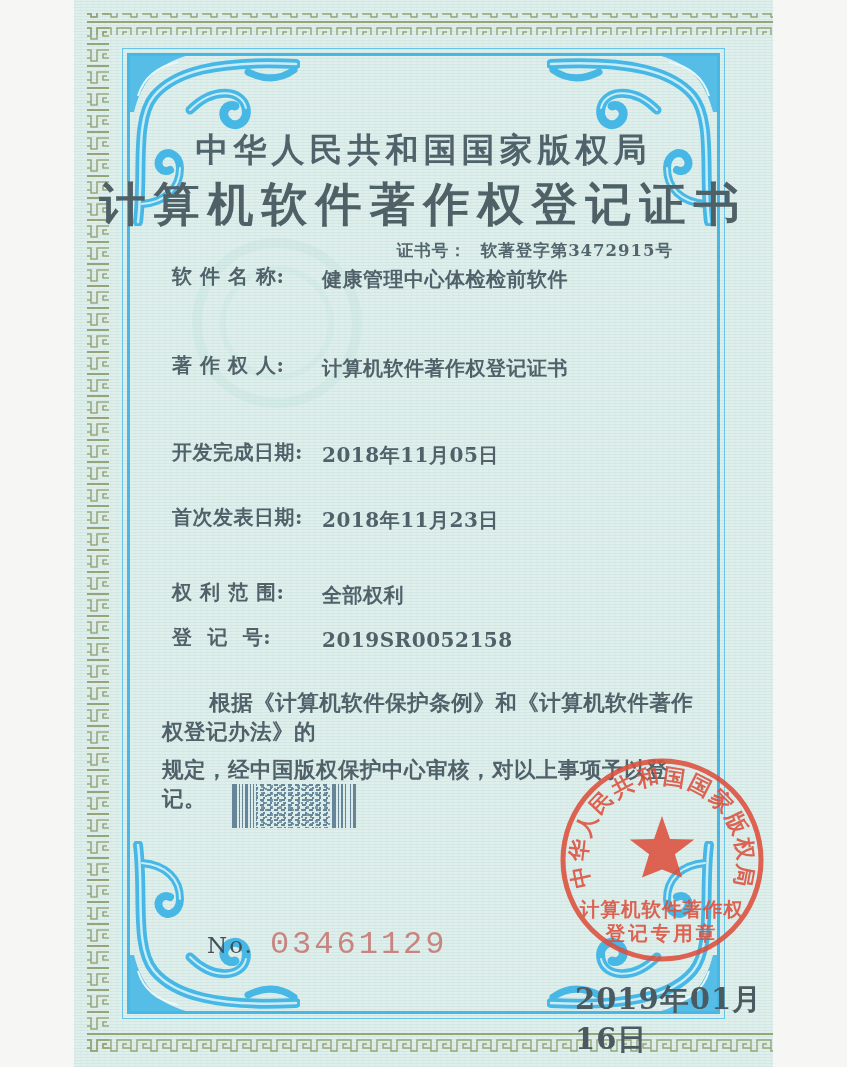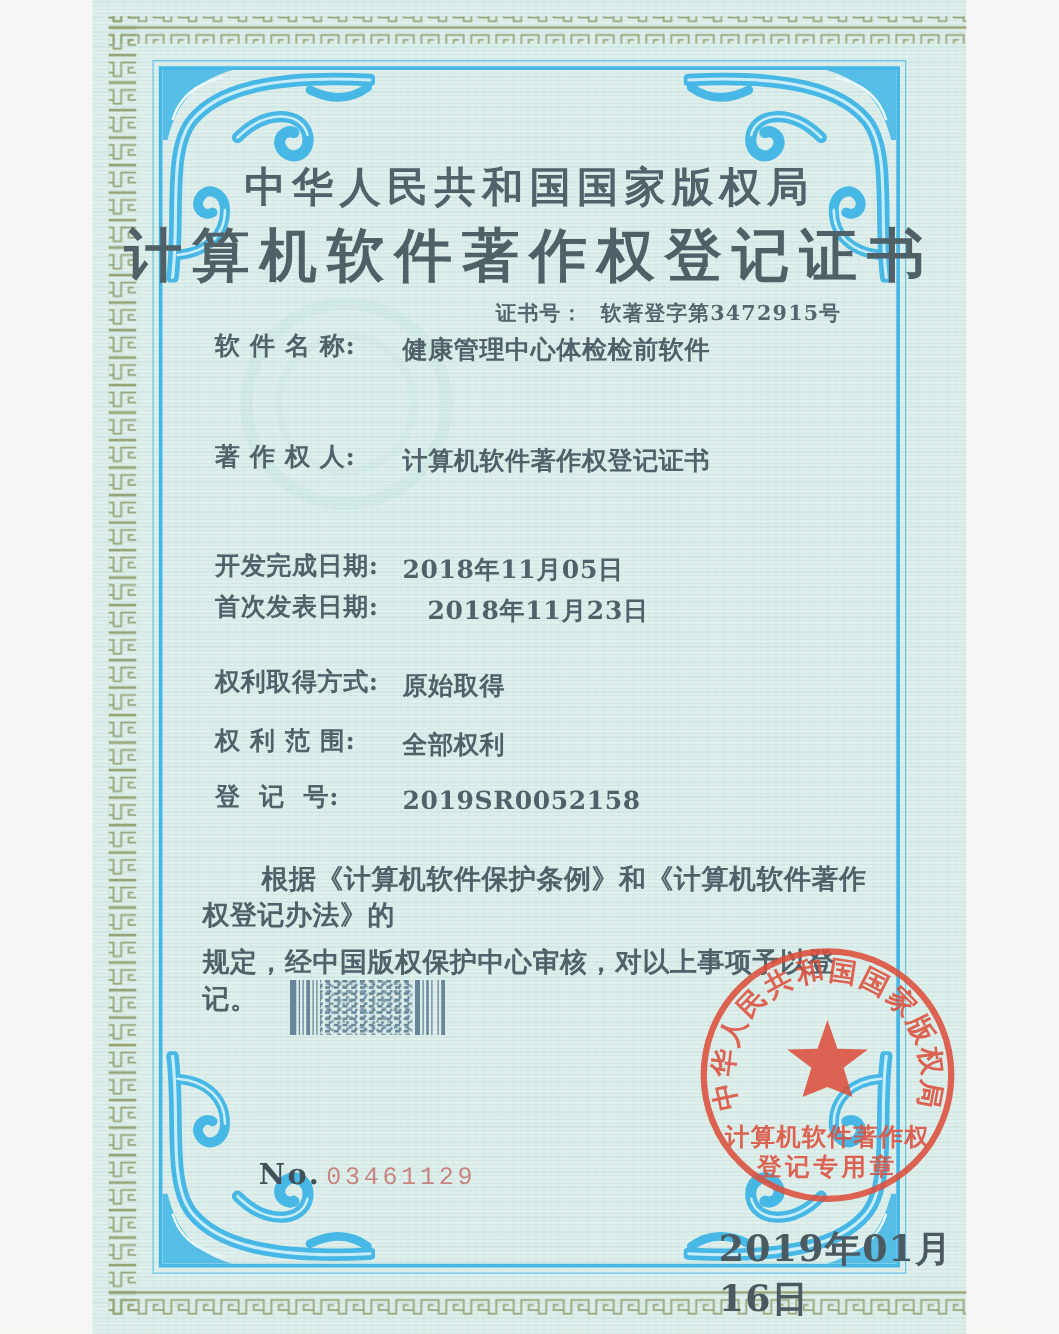--- a/index.html
+++ b/index.html
@@ -36,23 +36,23 @@
   .row .lbl{flex:0 0 132px;white-space:pre;}
   .row .val{margin-left:18px;line-height:32px;}
   .stmt{position:absolute;left:88px;right:78px;font-size:21.5px;font-weight:600;
     color:#50616a;letter-spacing:.5px;}
   .stmt.l1{text-indent:2.2em;}
   .barcode{position:absolute;left:158px;top:784px;opacity:.92;}
   .stamp{position:absolute;left:483px;top:756px;width:210px;height:210px;opacity:.88;z-index:3;}
   .issue-date{position:absolute;left:501px;top:980px;font-size:29px;font-weight:700;
     color:#4b5a60;letter-spacing:1px;z-index:4;}
   .serial{position:absolute;left:133px;top:926px;font-size:23px;z-index:4;}
-  .serial .pre{color:#42505a;font-weight:700;letter-spacing:2px;}
-  .serial .num{margin-left:4px;color:#c4736f;font-family:"Liberation Mono","DejaVu Sans Mono",monospace;
-    font-size:20px;letter-spacing:3px;opacity:.85;}
+  .serial .pre{color:#42505a;font-weight:400;letter-spacing:2px;}
+  .serial .num{margin-left:16px;color:#c4736f;font-family:"Liberation Mono","DejaVu Sans Mono",monospace;
+    font-size:32px;letter-spacing:3px;opacity:.85;}
 </style>
 </head>
 <body>
 
 <div class="page">
 
   <svg class="frame" width="847" height="1067" aria-hidden="true">
     <defs>
       <pattern id="gk" width="20" height="22" patternUnits="userSpaceOnUse">
         <rect x="0" y="0" width="20" height="1" fill="#96a476"></rect>
@@ -118,27 +118,23 @@
     </div>
   </div>
   <div class="row" style="top:352px;">
     <span class="lbl">著 作 权 人:</span>
     <div class="val">计算机软件著作权登记证书</div>
   </div>
   <div class="row" style="top:439px;">
     <span class="lbl">开发完成日期:</span>
     <div class="val">2018年11月05日</div>
   </div>
-  <div class="row" style="top:472px;gap:20px;">
+  <div class="row" style="top:504px;">
     <span class="lbl">首次发表日期:</span>
     <div class="val">2018年11月23日</div>
-  </div>
-  <div class="row" style="top:532px;">
-    <span class="lbl">权利取得方式:</span>
-    <div class="val">原始取得</div>
   </div>
   <div class="row" style="top:579px;">
     <span class="lbl">权 利 范 围:</span>
     <div class="val">全部权利</div>
   </div>
   <div class="row" style="top:624px;">
     <span class="lbl">登  记  号:</span>
     <div class="val">2019SR0052158</div>
   </div>
 

